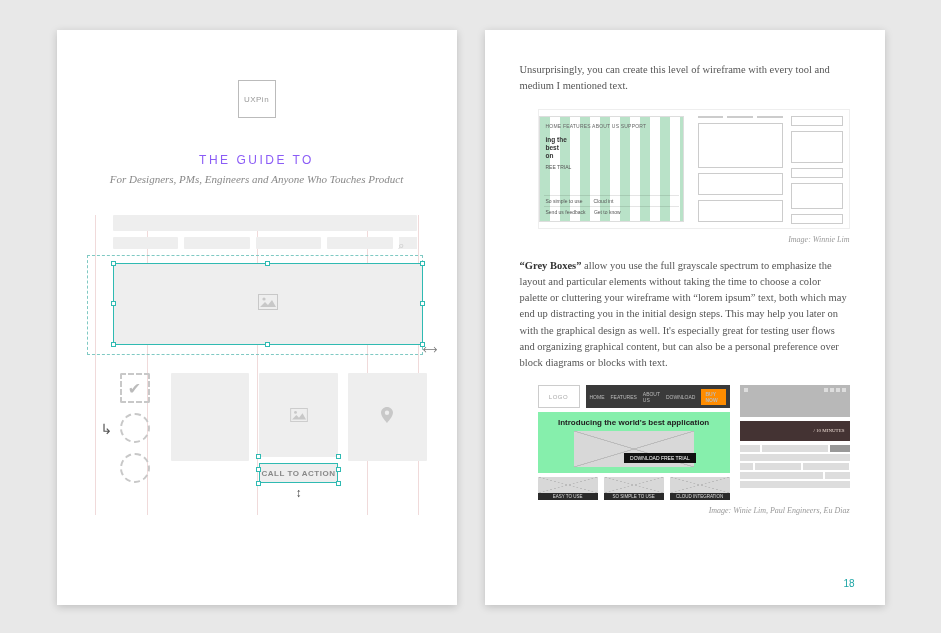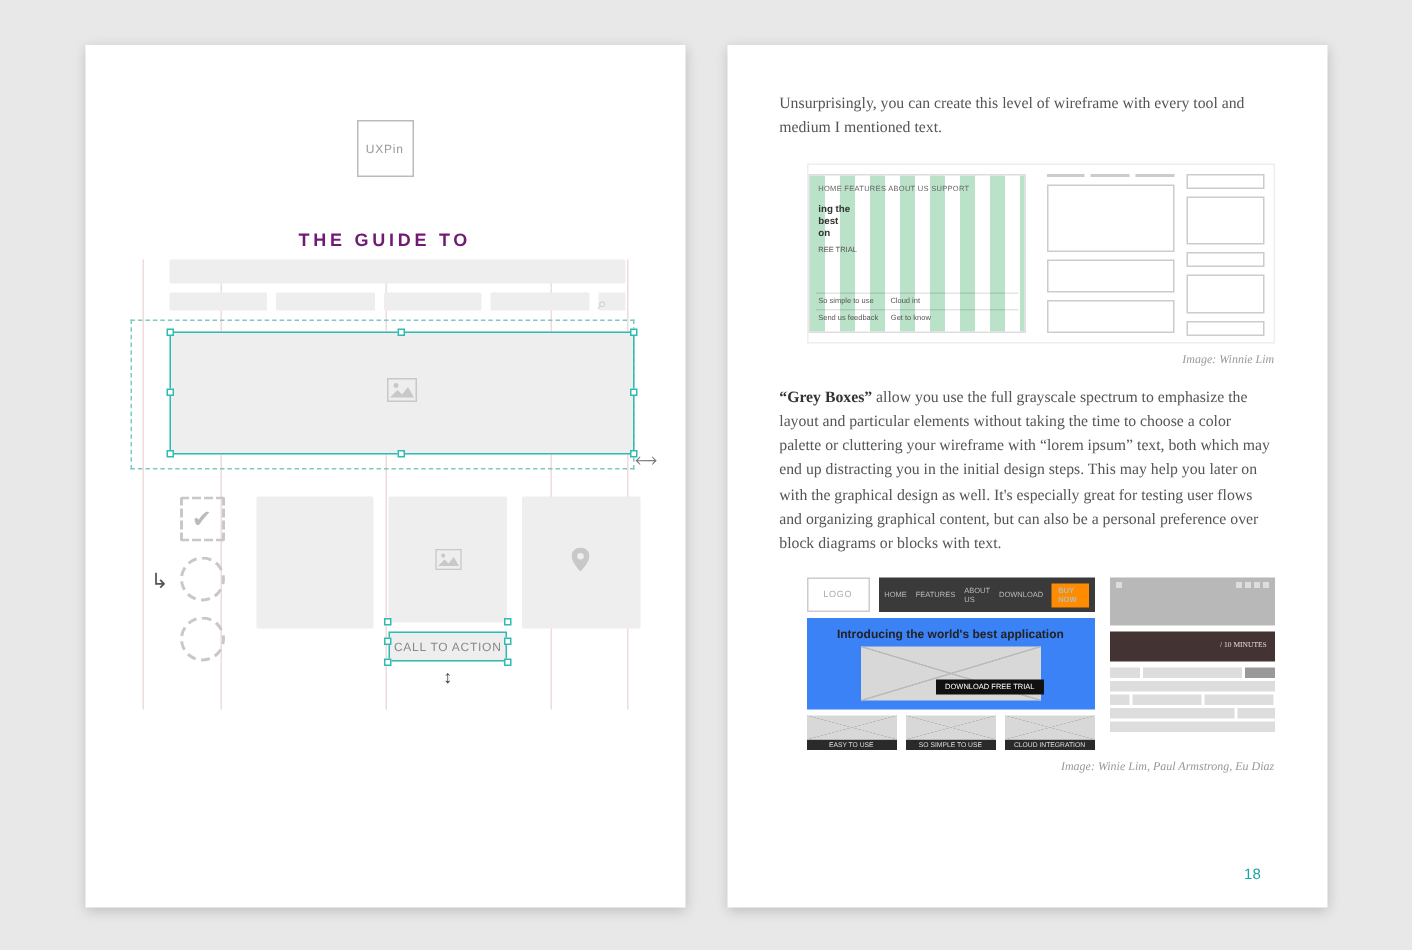--- a/index.html
+++ b/index.html
@@ -27,25 +27,25 @@
   .brand-box {
     width: 38px; height: 38px;
     border: 1px solid #bbb;
     margin: 0 auto 35px;
     display: flex; align-items: center; justify-content: center;
     font-family: Arial, sans-serif;
     font-size: 8px; color: #999; letter-spacing: 0.5px;
   }
   .kicker {
     text-align: center;
-    color: #701a75;
+    color: #8b5cf6;
     font-family: Arial, sans-serif;
     font-size: 12px;
     letter-spacing: 2.5px;
-    font-weight: 700;
+    font-weight: 400;
     margin-bottom: 6px;
   }
   .title {
     text-align: center;
     color: #1ba5a5;
     font-family: Arial, sans-serif;
     font-weight: 800;
     font-size: 42px;
     letter-spacing: 0.5px;
     margin-bottom: 10px;
@@ -85,21 +85,21 @@
   .check-circle {
     width:30px;height:30px;border:2px dashed #c8c8c8;border-radius:2px;
     display:flex;align-items:center;justify-content:center;color:#bbb;
   }
   .dashed-circ {
     width:30px;height:30px;border:2px dashed #c8c8c8;border-radius:50%;
     display:inline-block;
   }
   .wf-lower { display:flex; gap:10px; padding-left:22px; }
   .wf-col1 { width:52px; display:flex; flex-direction:column; gap:10px; align-items:center; position:relative; }
-  .wf-col2 { flex:1; display:flex; gap:10px; }
+  .wf-col2 { flex:1; display:flex; gap:10px;font-weight:bold; }
   .wf-tile { background:#eee; height:88px; flex:1; border-radius:1px; display:flex; align-items:center; justify-content:center; }
   .cta-wrap { position:relative; }
   .cta-btn {
     border:1px solid #2fbab2; background:#eee;
     height:20px; font-family:Arial,sans-serif; font-size:8px;
     display:flex;align-items:center;justify-content:center;color:#888;letter-spacing:0.5px;
     margin-top:6px;
   }
   .double-arrow { position:absolute; left:50%; transform:translateX(-50%); bottom:-18px; color:#444; font-size:12px; }
   .swap-arrow { position:absolute; left:-8px; top:48px; color:#555; font-size:14px; }
@@ -114,21 +114,21 @@
   .row2 .search { flex:0 0 18px; background:#eee; height:12px; position:relative; }
   .dash-outer { left:0px; right:4px; top:40px; height:100px; }
   .sel-wrap { top:44px; }
   .lower { top:158px; }
 
   
   .content { padding: 32px 35px 20px; font-family: Georgia, serif; color:#444; }
   .para { font-size:10.5px; line-height:1.55; color:#555; margin-bottom:14px; }
   .para .b { font-weight:bold; color:#333; }
   .caption { font-size:8px; font-style:italic; color:#999; margin: 6px 0 14px 18px; text-align: right; }
-  .pg-num { position:absolute; bottom:16px; right:44px; font-family:Arial,sans-serif; font-size:10px; color:#1ba5a5; }
+  .pg-num { position:absolute; bottom:16px; right:30px; font-family:Arial,sans-serif; font-size:10px; color:#1ba5a5; }
 
   
   .fig1 { display:flex; gap:14px; height:120px; margin-left:18px; margin-bottom:2px; border:1px solid #eee; padding:6px 6px 6px 0; }
   .stripes {
     width:145px;
     background: repeating-linear-gradient(90deg,#b9e2c8 0 10px,#fff 10px 20px);
     border:1px solid #ddd;
     position:relative;
     padding:4px;
     display:flex; flex-direction:column;
@@ -148,21 +148,21 @@
   .boxcol.right { flex:0.6; }
 
   
   .fig2 { display:flex; gap:10px; height:115px; margin-left:18px; margin-bottom:2px; }
   .gb-left { flex:1.4; display:flex; flex-direction:column; gap:4px; font-family:Arial,sans-serif; }
   .gb-logo-row { display:flex; gap:6px; height:24px; }
   .gb-logo { width:42px; border:1px solid #ccc; display:flex;align-items:center;justify-content:center; font-size:6px; color:#aaa; letter-spacing:0.5px; }
   .gb-nav { flex:1; background:#3a3a3a; display:flex; align-items:center; padding:0 4px; gap:6px; }
   .gb-nav span { font-size:5px; color:#bbb; }
   .gb-buy { background:#ff8c00; color:#fff; font-size:5px; padding:2px 4px; font-weight:bold; margin-left:auto; }
-  .gb-hero { background:#3b82f6; flex:1; position:relative; padding:6px; }
+  .gb-hero { background:#86efac; flex:1; position:relative; padding:6px; }
   .gb-hero-title { font-size:8px; font-weight:bold; color:#222; text-align:center; margin-bottom:4px; }
   .xbox { background:#d8d8d8; position:relative; }
   .xbox::before, .xbox::after {
     content:''; position:absolute; inset:0;
   }
   .xbox::before { background:linear-gradient(to top right, transparent 49%, #bbb 49.5%, #bbb 50.5%, transparent 51%); }
   .xbox::after  { background:linear-gradient(to top left,  transparent 49%, #bbb 49.5%, #bbb 50.5%, transparent 51%); }
   .gb-hero .xbox { height:36px; margin:0 30px; }
   .gb-cta-btn { position:absolute; bottom:10px; right:34px; background:#111; color:#fff; font-size:5px; padding:2px 6px; }
   .gb-thumbs { display:flex; gap:6px; height:24px; }
@@ -182,20 +182,21 @@
   .gb-r-cell.nar { flex:0.3; }
   .gb-r-cell.dk { background:#999; }
 
 </style>
 </head>
 <body>
 
 <div class="page cover">
   <div class="brand-box">UXPin</div>
   <div class="kicker">THE GUIDE TO</div>
+  <div class="subtitle">For Designers, PMs, Engineers and Anyone Who Touches Product</div>
 
   <div class="wf-area">
     <div class="vline l1"></div>
       <div class="vline l2"></div>
       <div class="vline l3"></div>
       <div class="vline l4"></div>
       <div class="vline l5"></div>
 
     <div class="wf-abs row1">
       <div class="wf-box" style="height:16px"></div>
@@ -377,16 +378,16 @@
         <div class="gb-r-row">
             <div class="gb-r-cell"></div>
             <div class="gb-r-cell nar"></div>
           </div>
         <div class="gb-r-row">
             <div class="gb-r-cell"></div>
           </div>
       </div>
     </div>
   </div>
-  <div class="caption">Image: Winie Lim, Paul Armstrong, Eu Diaz</div>
+  <div class="caption">Image: Winie Lim, Paul Engineers, Eu Diaz</div>
 
   <div class="pg-num">18</div>
 </div>
 
 </body></html>

